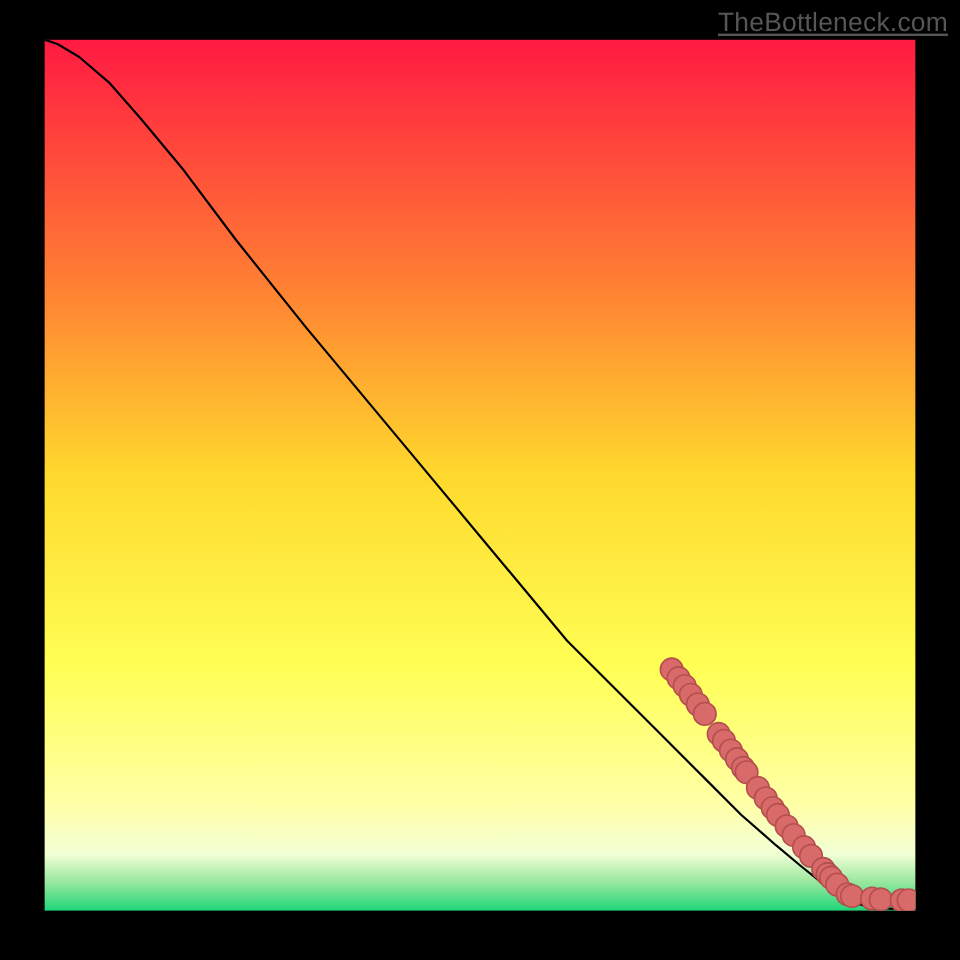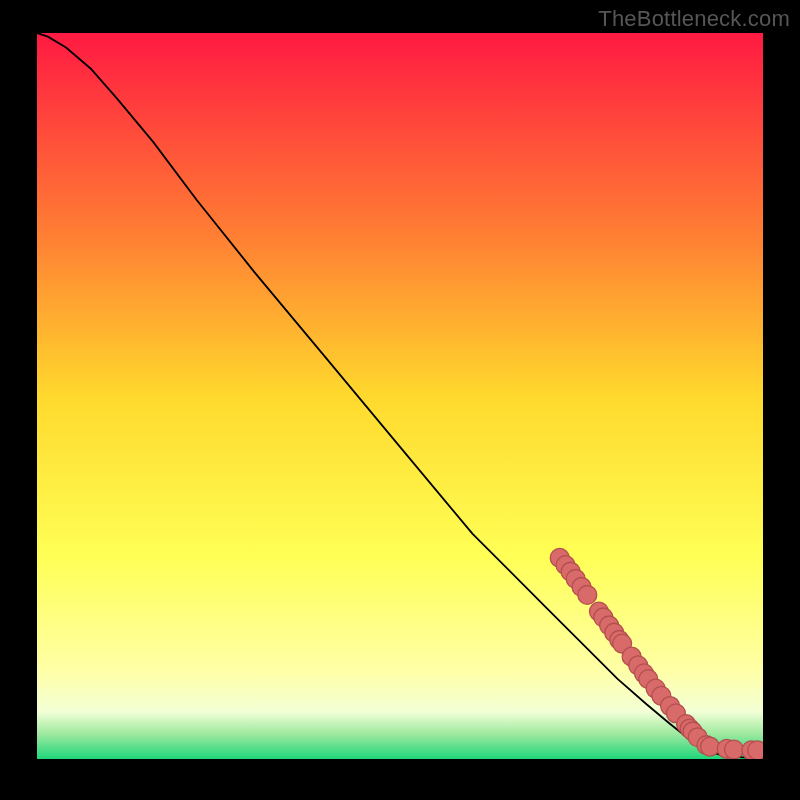--- a/index.html
+++ b/index.html
@@ -19,20 +19,21 @@
   }
   .watermark {
     position: absolute;
     top: 6px;
     right: 10px;
     color: #565656;
     font-size: 22px;
     letter-spacing: 0.2px;
     font-weight: 400;
     z-index: 5;
+    text-decoration: underline;
   }
   .plot-area {
     position: absolute;
     left: 37px;
     top: 33px;
     width: 726px;
     height: 726px;
   }
   svg {
     display: block;

